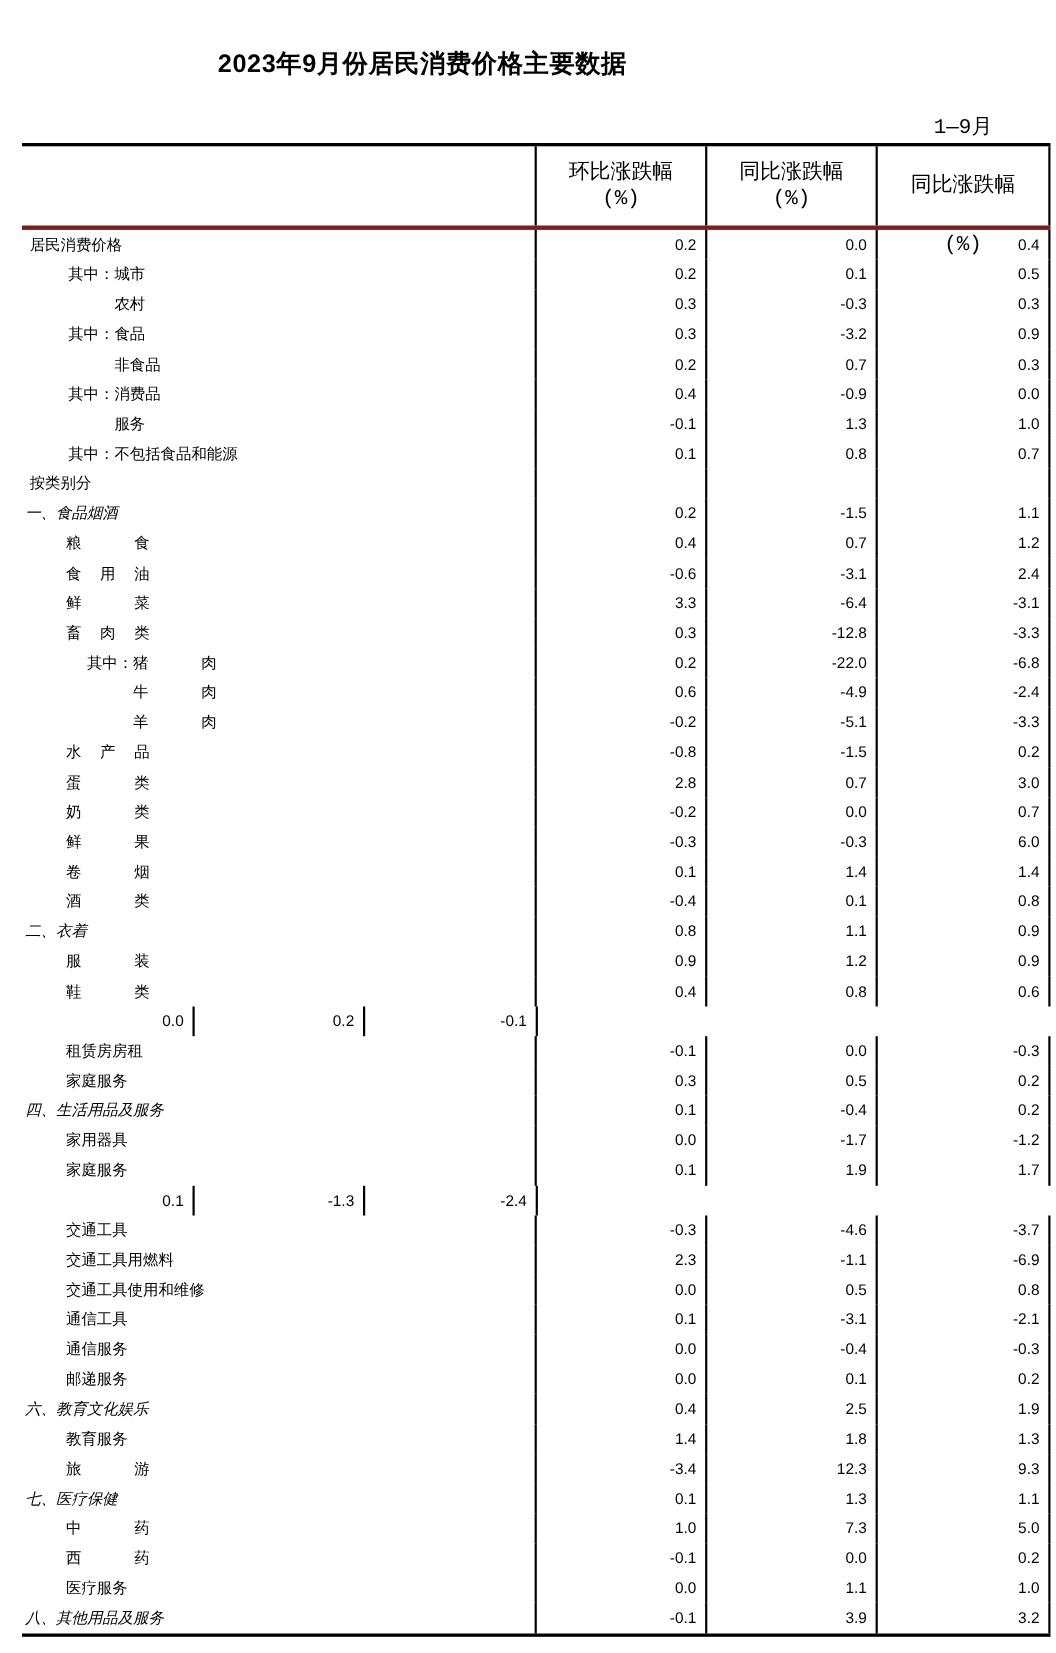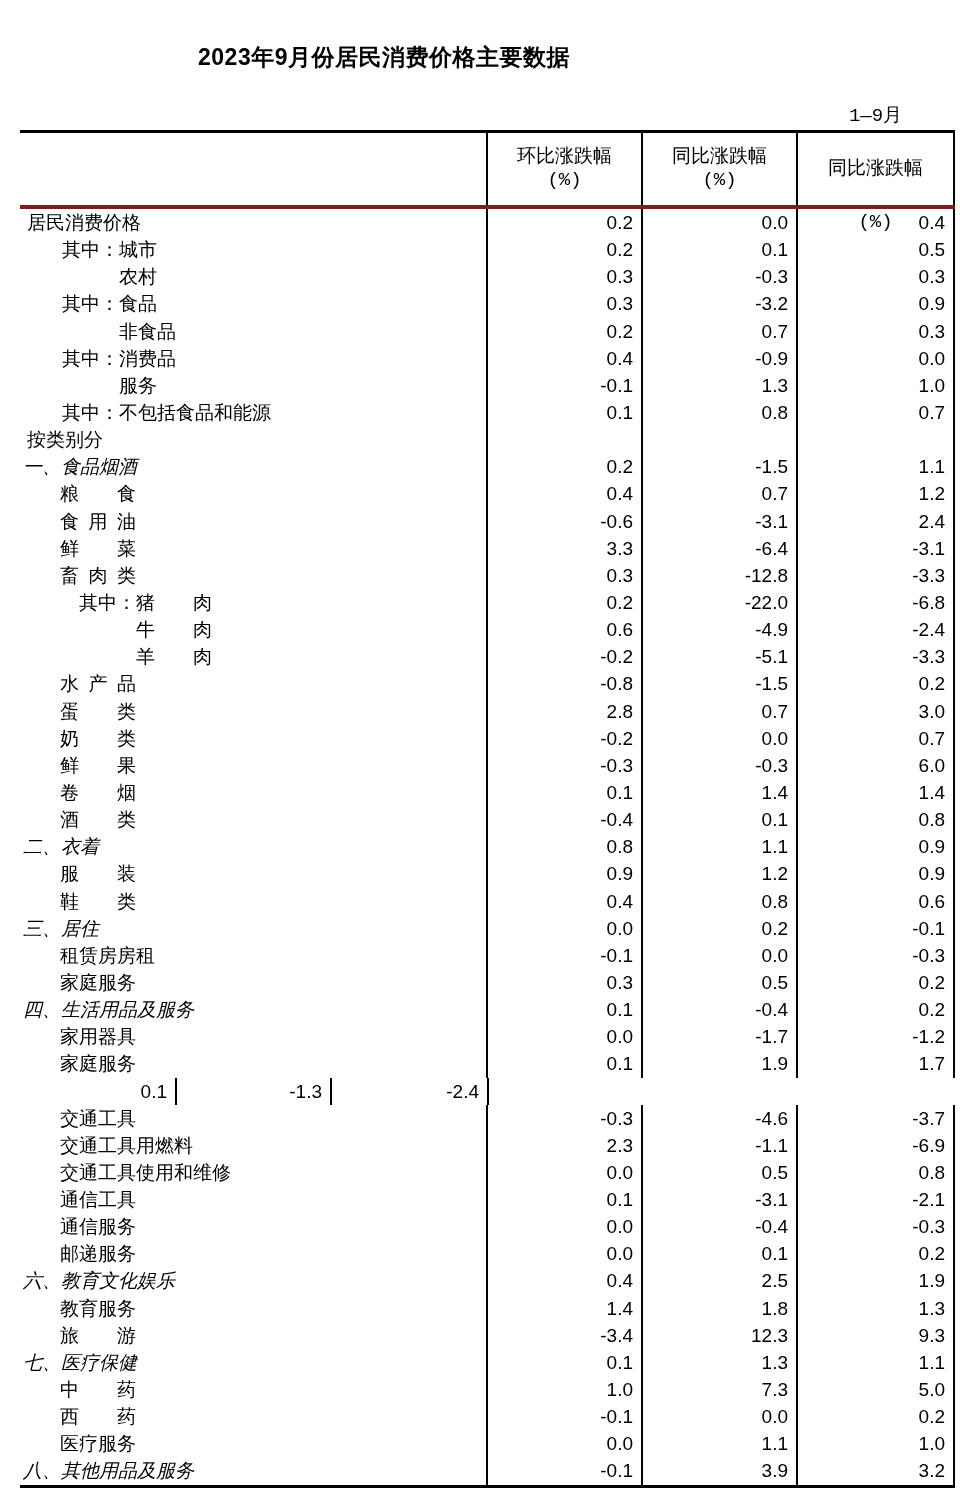--- a/index.html
+++ b/index.html
@@ -58,21 +58,21 @@
   .c2 { width: 155px; }
   .c3 { width: 155px; }
   .c4 { width: 159px; gap: 30px; }
   .th + .th, .td + .td { border-left: 2px solid #000; }
   .th:last-child, .td:last-child { border-right: 2px solid #000; }
   .tbody { display: flex; flex-direction: column; }
   .tr {
     display: flex;
     height: 27.15px;
     line-height: 27.15px;
-    font-size: 19px;
+    font-size: 14px;
   }
   .tl {
     white-space: nowrap;
     overflow: hidden;
   }
   .tv {
     text-align: right;
     padding-right: 8px;
   }
   
@@ -264,21 +264,20 @@
           <div class="td tv c3">1.2</div>
           <div class="td tv c4">0.9</div>
         </div>
         <div class="tr sub">
           <div class="td tl c1"><span class="name jn">鞋类</span></div>
           <div class="td tv c2">0.4</div>
           <div class="td tv c3">0.8</div>
           <div class="td tv c4">0.6</div>
         </div>
         <div class="tr num">
-          <div class="td tl c1"><span class="name">三、居住</span></div>
           <div class="td tv c2">0.0</div>
           <div class="td tv c3">0.2</div>
           <div class="td tv c4">-0.1</div>
         </div>
         <div class="tr sub">
           <div class="td tl c1"><span class="name">租赁房房租</span></div>
           <div class="td tv c2">-0.1</div>
           <div class="td tv c3">0.0</div>
           <div class="td tv c4">-0.3</div>
         </div>

